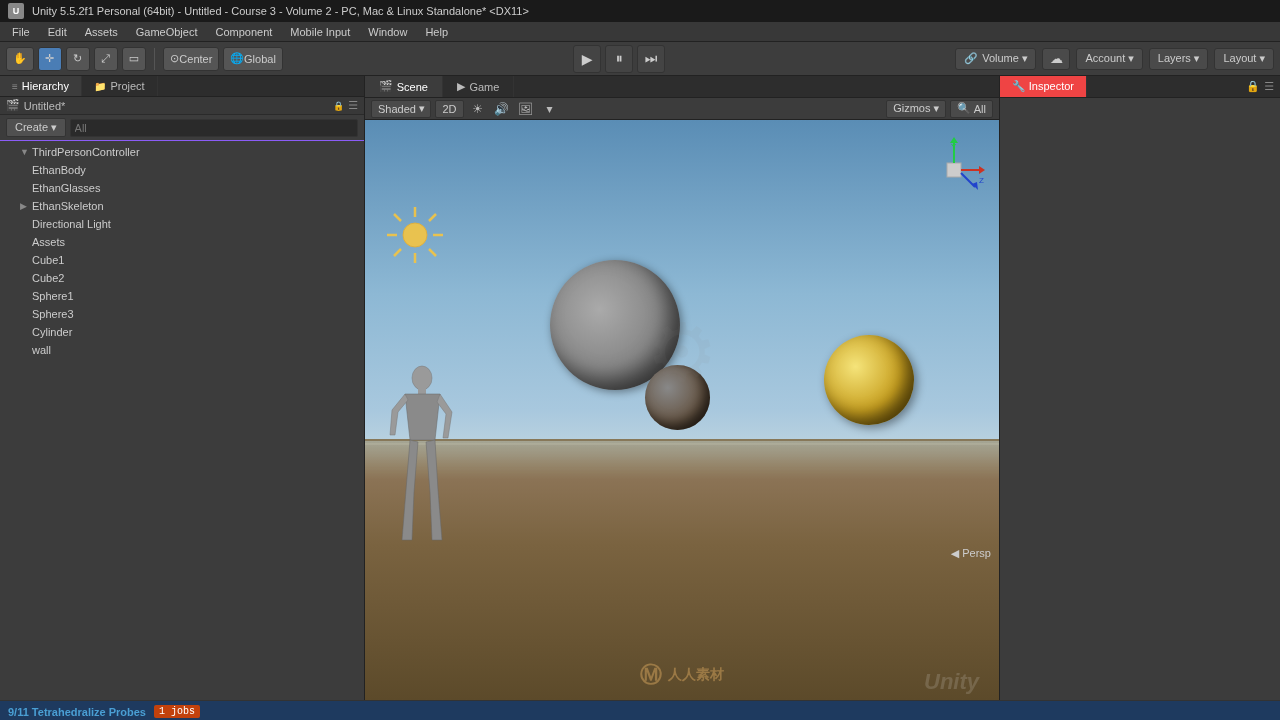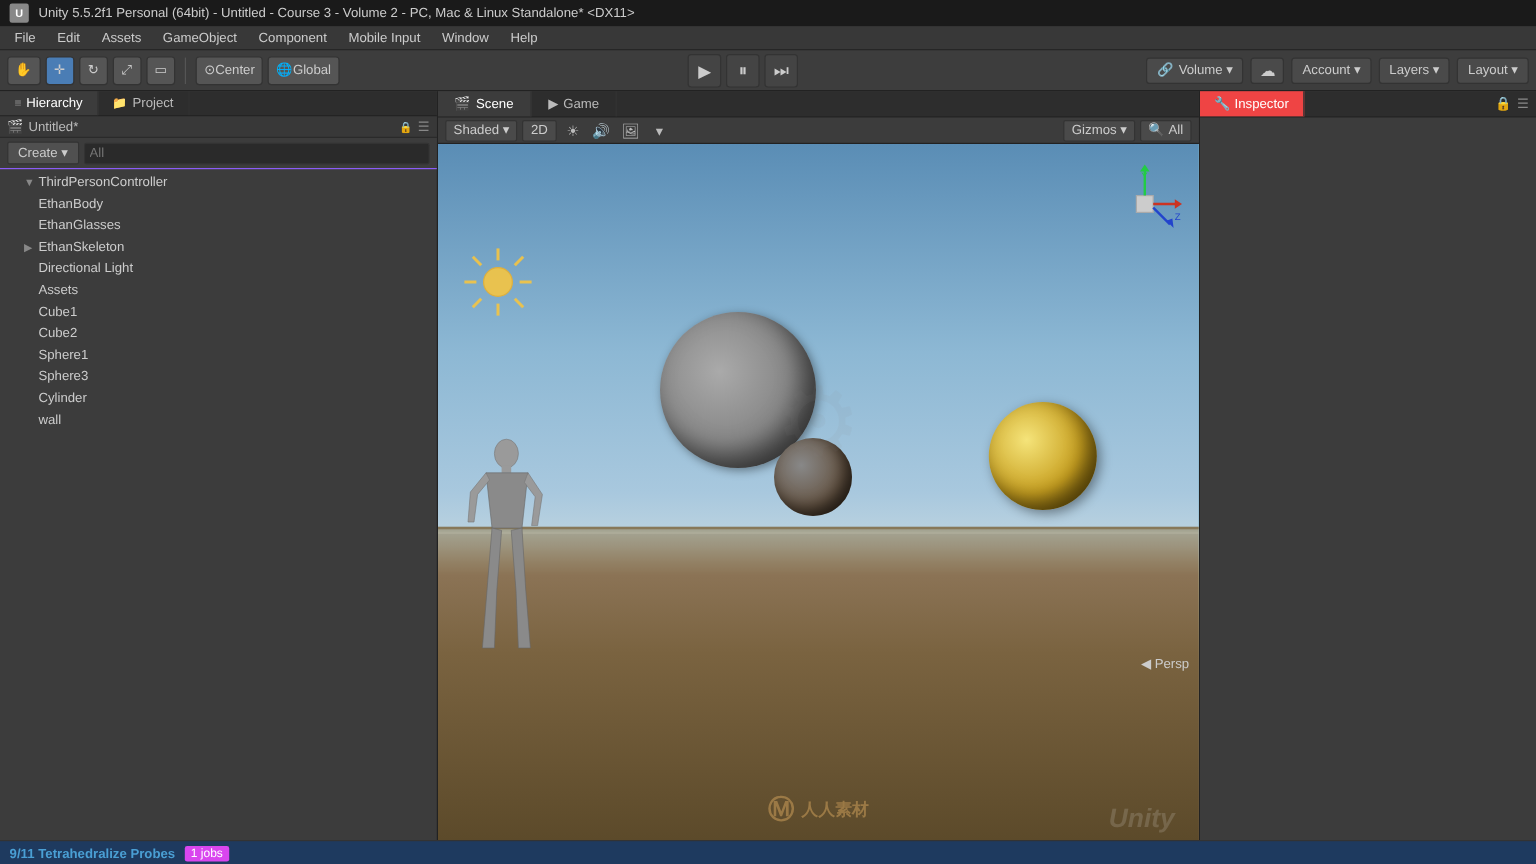--- a/index.html
+++ b/index.html
@@ -421,25 +421,26 @@
       display: flex;
       align-items: center;
       padding: 0 8px;
       font-size: 11px;
       color: #ccc;
       border-top: 1px solid #333;
       gap: 8px;
     }
     .status-progress { color: #4a9fd4; font-weight: bold; }
     .status-badge {
-      background: #d946ef;
+      background: #c2410c;
       color: #fff;
       border-radius: 2px;
       padding: 1px 5px;
       font-size: 10px;
+      font-family: Liberation Mono, monospace;
     }
 
     
     .terrain-bg {
       position: absolute;
       bottom: 0; left: 0; right: 0;
       height: 45%;
       background: linear-gradient(180deg,
         rgba(160,155,130,0.8) 0%,
         #8B7355 15%,

